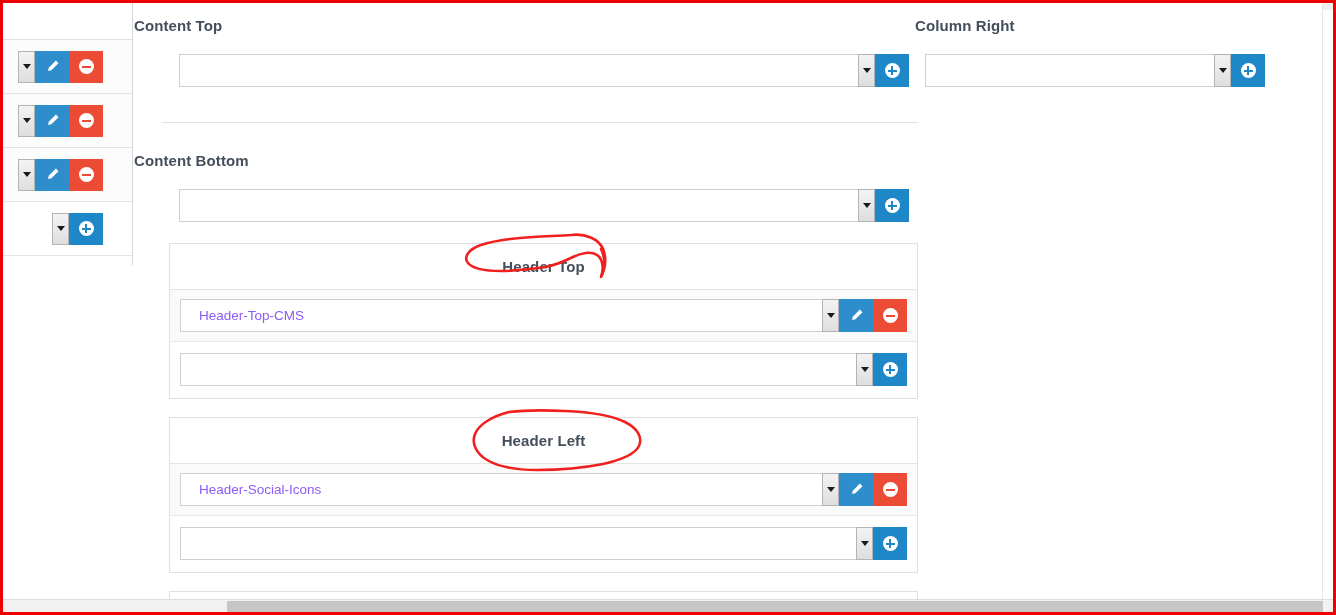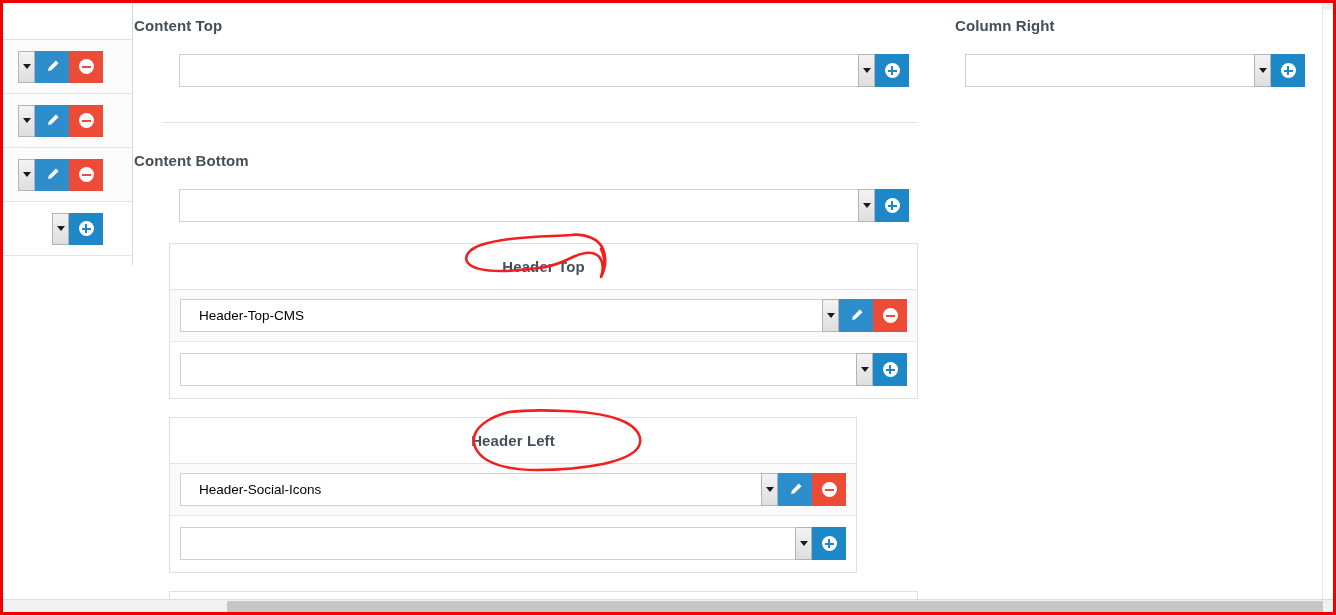--- a/index.html
+++ b/index.html
@@ -68,21 +68,21 @@
   
   .main-col {
     position: absolute;
     left: 131px;
     top: 0;
     width: 820px;
     height: 609px;
   }
   .right-col {
     position: absolute;
-    left: 952px;
+    left: 912px;
     top: 0;
     width: 360px;
     height: 503px;
   }
 
   .sect-title {
     text-align: left;
     font-size: 15px;
     font-weight: bold;
     color: #454f5b;
@@ -98,21 +98,21 @@
   }
   .field {
     flex: 1 1 auto;
     border: 1px solid #cfcfcf;
     border-right: none;
     background: #ffffff;
     display: flex;
     align-items: center;
     padding-left: 18px;
     font-size: 13.5px;
-    color: #000000;
+    color: #8b5cf6;
     box-sizing: border-box;
     min-width: 0;
   }
   .field.empty { color: transparent; }
   .caret-btn {
     width: 17px;
     flex: 0 0 17px;
     border: 1px solid #b4b4b4;
     background: linear-gradient(#f3f3f3, #dedede);
     box-sizing: border-box;
@@ -380,21 +380,21 @@
             <div class="caret-btn">
                 <i></i>
               </div>
             <div class="act-btn add">
               <span class="ico-circle plus-w"></span>
             </div>
           </div>
         </div>
       </div>
 
-      <div class="panel" style="position:absolute; left:35px; top:414px; width:688px;">
+      <div class="panel" style="position:absolute; left:35px; top:414px; width:749px;">
         <div class="panel-head">
           <span class="sect-title">Header Left</span>
         </div>
         <div class="panel-body-row shaded">
           <div class="inputrow">
             <div class="field">Header-Social-Icons</div>
             <div class="caret-btn">
                 <i></i>
               </div>
             <div class="act-btn edit">

